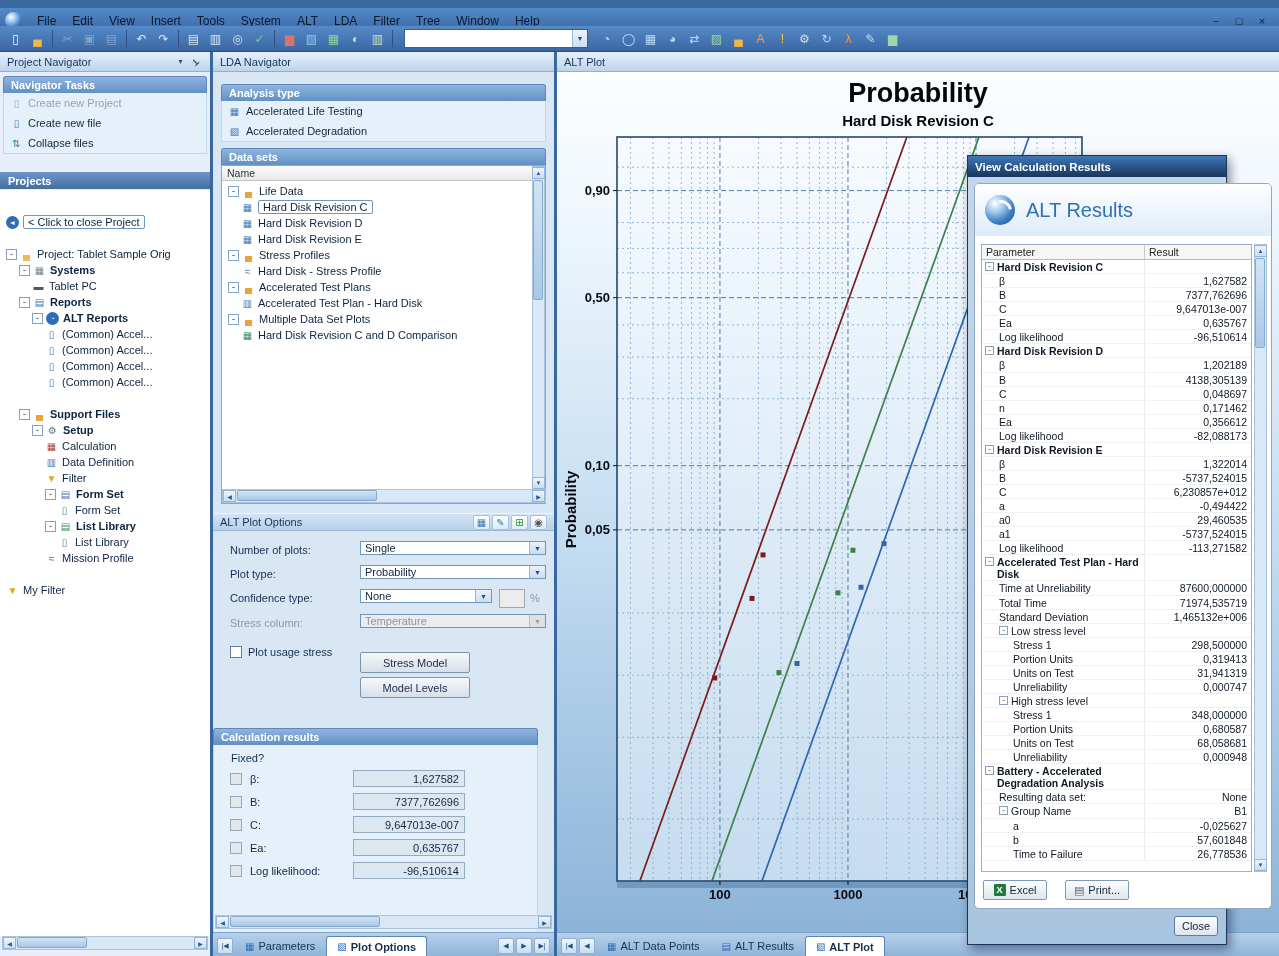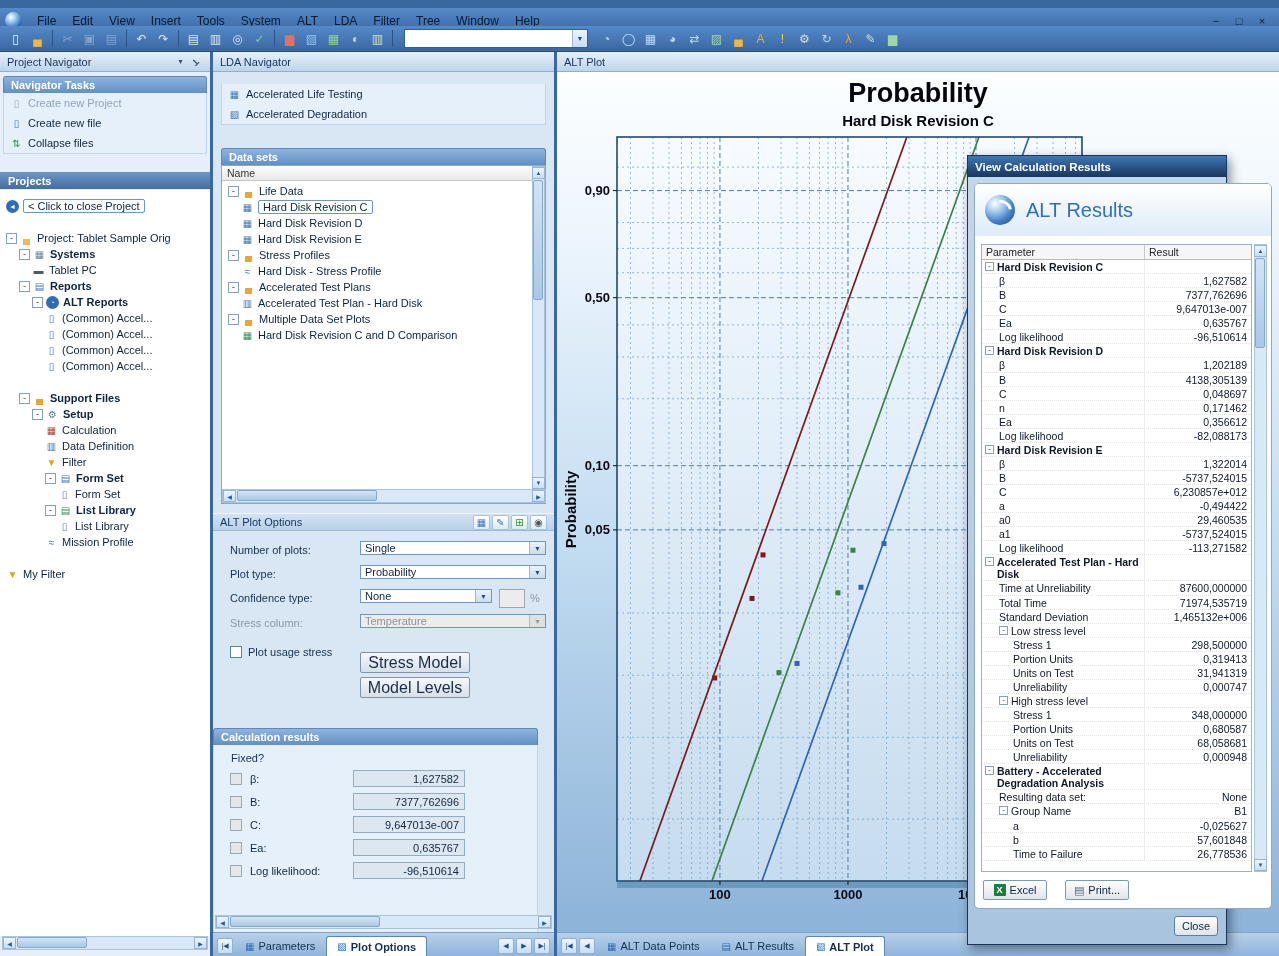--- a/index.html
+++ b/index.html
@@ -33,21 +33,21 @@
   .plot-panel{left:557px;top:52px;width:722px;height:904px;background:#fff;overflow:hidden}
 
   .sec-hdr{height:17px;background:linear-gradient(#8fb4de,#6190c4);border-radius:3px 3px 0 0;color:#fff;font-weight:bold;font-size:11px;display:flex;align-items:center;padding:0 7px;border:1px solid #5e87b8;border-bottom:none}
   .sec-body{background:#e6f0fa;border:1px solid #c0d6ec;border-top:none}
   .projects-bar{height:17px;background:linear-gradient(#6d97c9,#436d9f);color:#fff;font-weight:bold;font-size:11px;display:flex;align-items:center;padding:0 8px}
 
   .task{height:20px;display:flex;align-items:center;padding:0 6px;font-size:11px}
   .task .tlab{margin-left:2px}
   .task.dis .tlab{color:#93a3b4}
 
-  .tree-area{background:#fff;padding-top:8px;overflow:hidden}
+  .tree-area{background:#fff;padding-top:24px;overflow:hidden}
   .trow{height:16px;display:flex;align-items:center;font-size:11px;color:#0c2440;white-space:nowrap;overflow:hidden}
   .trow .tlab{margin-left:1px}
   .trow .tlab.b{font-weight:bold}
   .trow .tlab.boxed{border:1px solid #6f94bd;background:#fff;padding:0 4px;border-radius:2px}
   .exp{width:11px;height:11px;border:1px solid #82a0bf;background:#fff;font-size:9px;line-height:8px;text-align:center;color:#333;margin-right:3px;flex:none}
   .ic{width:13px;height:13px;margin-right:3px;display:flex;align-items:center;justify-content:center;font-size:10px;flex:none}
   .ic.circle{border-radius:50%;color:#fff;font-size:7px}
 
   
   .hscroll{height:14px;background:#d9e8f6;border:1px solid #a9c4de;display:flex;align-items:center}
@@ -68,21 +68,21 @@
   .flabel{font-size:11px;color:#16304f}
   .flabel.dis{color:#8a98a8}
   .sel{height:14px;background:#fff;border:1px solid #7096ba;font-size:11px;display:flex;align-items:flex-end}
   .sel .sval{flex:1;padding:0 4px;overflow:hidden;white-space:nowrap}
   .sel .sarr{width:16px;height:100%;background:linear-gradient(#eaf2fb,#cadded);border-left:1px solid #9ab8d6;display:flex;align-items:center;justify-content:center;flex:none}
   .sel .sarr::before{content:"▼";font-size:7px;color:#1c4e8c}
   .sel.dis{background:#ececec;color:#8b949e}
   .sel.dis .sarr{background:#e0e0e0;border-left-color:#bbb}
   .sel.dis .sarr::before{color:#999}
   .mini-input{height:19px;background:#ececec;border:1px solid #a5a5a5}
-  .btn{background:linear-gradient(#f6f8fb,#d7dfe9);border:1px solid #7e93ab;border-radius:2px;font-size:16px;color:#1b2c44;display:flex;align-items:center;justify-content:center}
+  .btn{background:linear-gradient(#f6f8fb,#d7dfe9);border:1px solid #7e93ab;border-radius:2px;font-size:11px;color:#1b2c44;display:flex;align-items:center;justify-content:center}
   .cb{width:12px;height:12px;background:#fff;border:1px solid #5d7f9f;flex:none}
   .cb.dis{background:#e4e7ea;border-color:#9aa8b5}
   .vbox{height:17px;background:#dde7f1;border:1px solid #96abc0;font-size:11px;color:#12263e;display:flex;align-items:center;justify-content:flex-end;padding:0 5px}
   .crow{position:relative;height:23px;display:flex;align-items:center}
   .crow .clab{margin-left:8px}
 
   
   .tabbar{height:24px;background:linear-gradient(#b7d0ea,#8fb4d9);border-top:1px solid #7fa3c8;display:flex;align-items:flex-end;padding:2px 3px 0}
   .tab{height:20px;display:flex;align-items:center;gap:4px;font-size:11px;color:#14304f;padding:0 10px;border:1px solid transparent;white-space:nowrap}
   .tab.active{background:#fff;border:1px solid #5d86b0;border-bottom:none;border-radius:3px 3px 0 0;font-weight:bold}
@@ -324,20 +324,23 @@
       <span class="sb-btn sb-r"></span>
     </div>
   </div>
 
   <div class="mid-panel abs">
     <div class="panel-hdr">
       <span>LDA Navigator</span>
     </div>
 
     <div class="abs" style="left:8px;top:32px;width:325px">
+      <div class="sec-hdr">
+        <span>Analysis type</span>
+      </div>
       <div class="sec-body" id="analysis-items">
           <div class="task">
             <span class="ic" style="color: rgb(58, 118, 181);">▦</span>
             <span class="tlab">Accelerated Life Testing</span>
           </div>
           <div class="task">
             <span class="ic" style="color: rgb(58, 118, 181);">▧</span>
             <span class="tlab">Accelerated Degradation</span>
           </div>
         </div>

